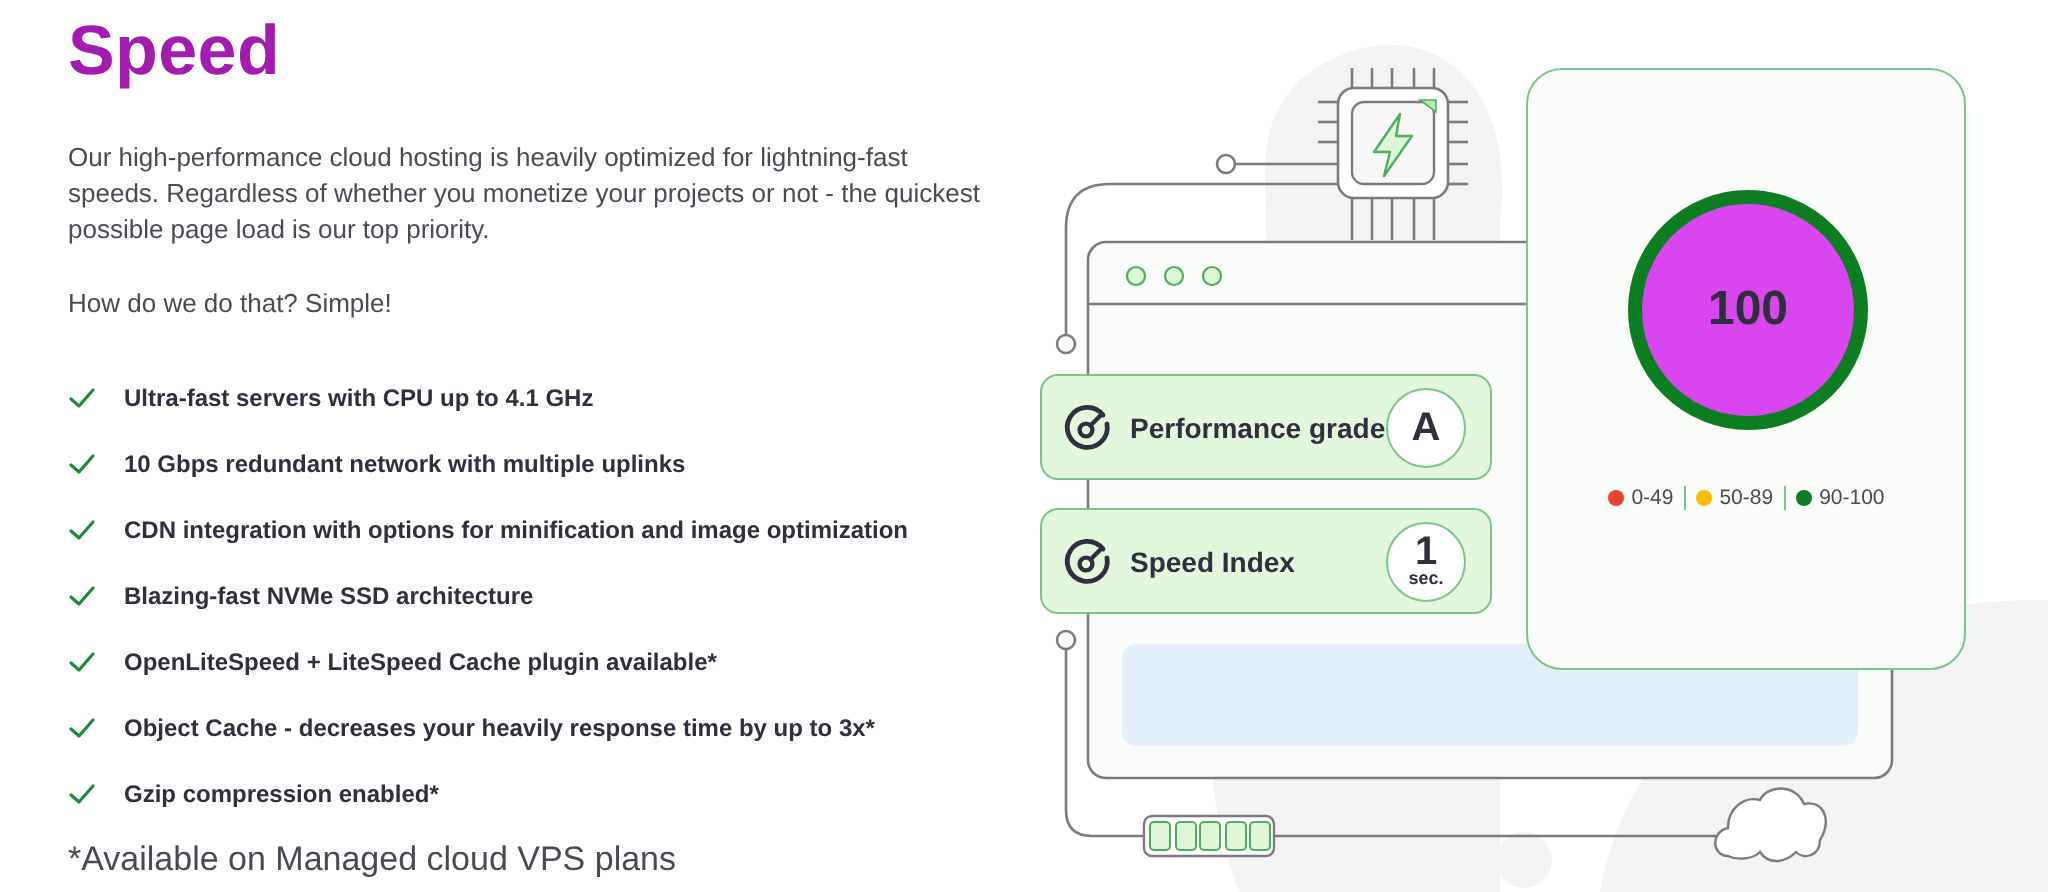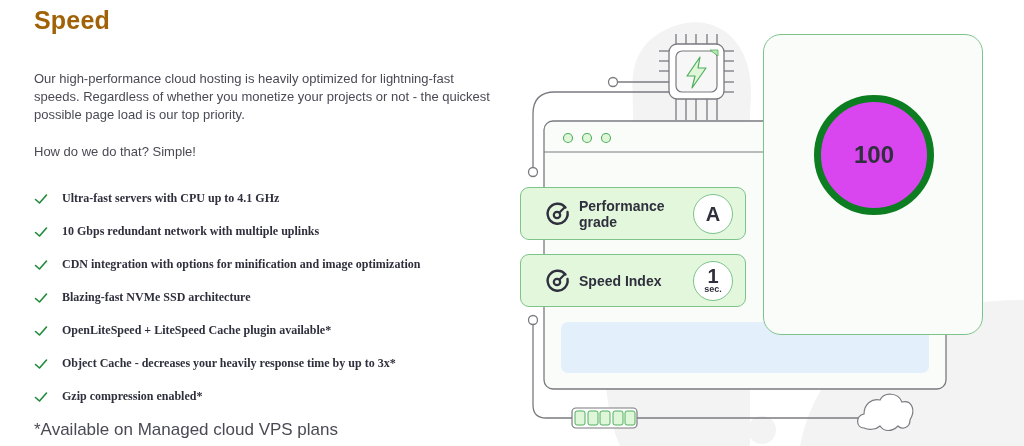--- a/index.html
+++ b/index.html
@@ -1,32 +1,32 @@
 <!DOCTYPE html>
 <html><head>
   <meta charset="utf-8">
   <style>
     * { box-sizing: border-box; margin: 0; padding: 0; }
     html, body { width: 1024px; height: 446px; overflow: hidden; background: #ffffff; }
     body { position: relative; font-family: "Liberation Sans", "DejaVu Sans", sans-serif; color: #2f2f3d; }
 
     .left { position: absolute; left: 34px; top: 0; width: 470px; }
-    .title { position: absolute; left: 0; top: 6px; font-size: 25px; font-weight: bold; color: #a16207; letter-spacing: 0.2px; }
+    .title { position: absolute; left: 0; top: 6px; font-size: 35px; font-weight: bold; color: #a21caf; letter-spacing: 0.2px; }
     .intro { position: absolute; left: 0; top: 70px; width: 460px; font-size: 13px; line-height: 18px; color: #4a4a55; }
     .how { position: absolute; left: 0; top: 144px; font-size: 13px; color: #4a4a55; }
     .features { position: absolute; left: 0; top: 182px; list-style: none; }
     .features li { display: flex; align-items: center; height: 33px; }
     .check { width: 14px; height: 14px; margin-right: 14px; display: inline-block; }
-    .feat-text { font-size: 12px; font-weight: bold; color: #2f2f3d; font-family: Liberation Serif, serif; }
+    .feat-text { font-size: 12px; font-weight: bold; color: #2f2f3d; }
     .footnote { position: absolute; left: 0; top: 420px; font-size: 17px; color: #4a4a55; }
 
     .illus { position: absolute; left: 500px; top: 0; width: 524px; height: 446px; }
     .illus svg.bg { position: absolute; left: 0; top: 0; }
 
-    .metric { position: absolute; left: 20px; width: 226px; height: 53px; background: #e3f7dd; border: 1.5px solid #7dc48b; border-radius: 9px; display: flex; align-items: center; padding-left: 24px; }
+    .metric { position: absolute; left: 20px; width: 226px; height: 53px; background: #e3f7dd; border: 1.5px solid #7dc48b; border-radius: 9px; display: flex; align-items: center; padding-left: 10px; }
     .metric .gauge { width: 26px; height: 26px; margin-right: 8px; }
     .metric .mlabel { font-size: 14px; font-weight: bold; color: #2f2f3d; flex: 1; }
     .metric .badge { width: 40px; height: 40px; border-radius: 50%; border: 1.5px solid #7dc48b; background: #ffffff; margin-right: 12px; display: flex; flex-direction: column; align-items: center; justify-content: center; color: #2f2f3d; font-weight: bold; }
     .badge .big { font-size: 20px; line-height: 18px; }
     .badge .small { font-size: 9px; line-height: 9px; }
 
     .score-card { position: absolute; left: 263px; top: 34px; width: 220px; height: 301px; background: #fafcfa; border: 1.5px solid #7dc48b; border-radius: 18px; }
     .score-ring { position: absolute; left: 50px; top: 60px; width: 120px; height: 120px; border-radius: 50%; border: 7px solid #0d7d21; background: #d946ef; display: flex; align-items: center; justify-content: center; }
     .score-val { font-size: 24px; font-weight: bold; color: #2f2f3d; }
     .legend { position: absolute; left: 0; right: 0; top: 208px; display: flex; justify-content: center; align-items: center; font-size: 10.5px; color: #4a4a55; }
@@ -175,14 +175,24 @@
     <div class="badge">
       <span class="big">1</span>
       <span class="small">sec.</span>
     </div>
   </div>
 
   <div class="score-card">
     <div class="score-ring">
       <span class="score-val">100</span>
     </div>
+    <div class="legend">
+        <span class="dot" style="background: rgb(233, 66, 53);"></span>
+        <span>0-49</span>
+        <span class="sep"></span>
+        <span class="dot" style="background: rgb(251, 188, 5);"></span>
+        <span>50-89</span>
+        <span class="sep"></span>
+        <span class="dot" style="background: rgb(13, 125, 33);"></span>
+        <span>90-100</span>
+      </div>
   </div>
 </div>
 
 </body></html>

